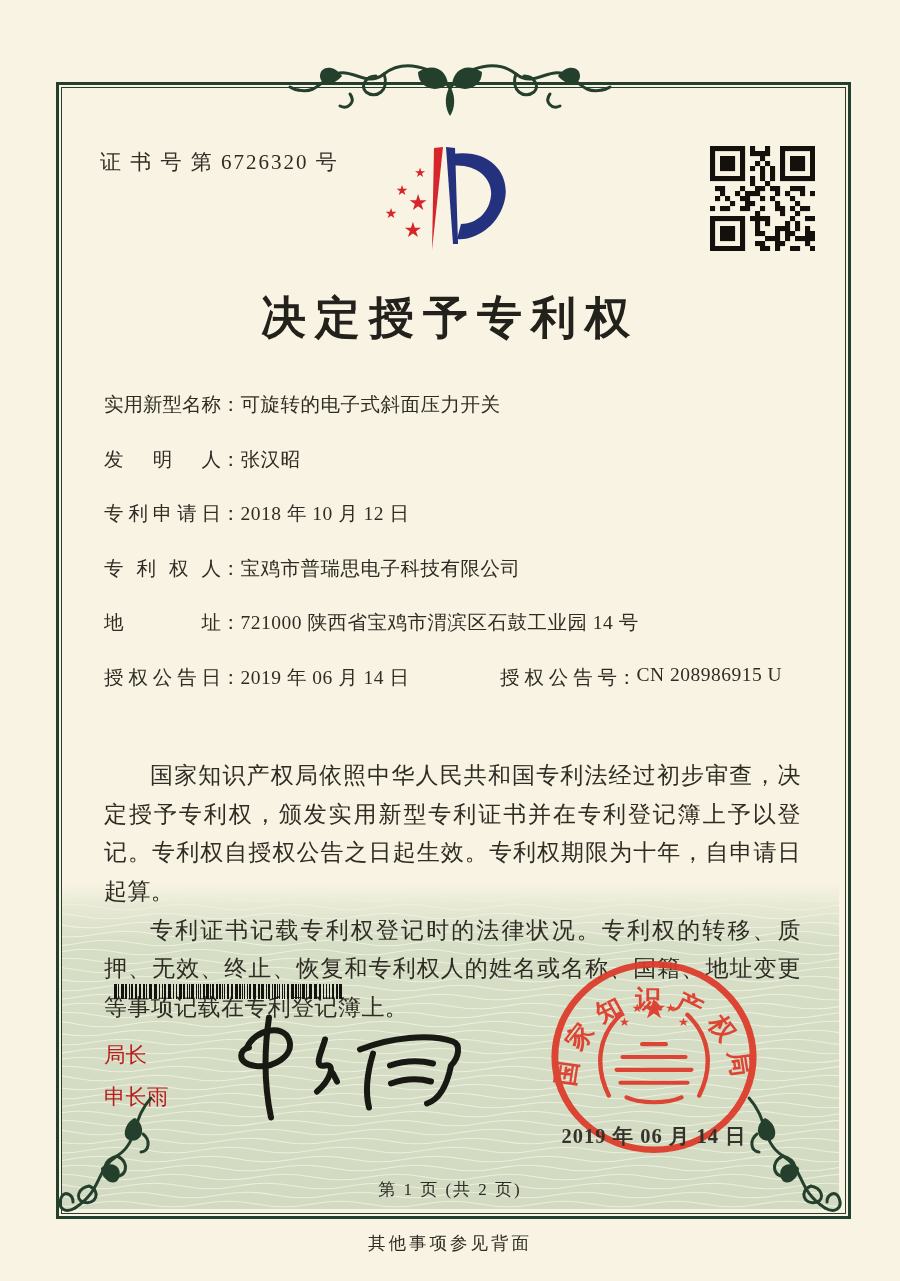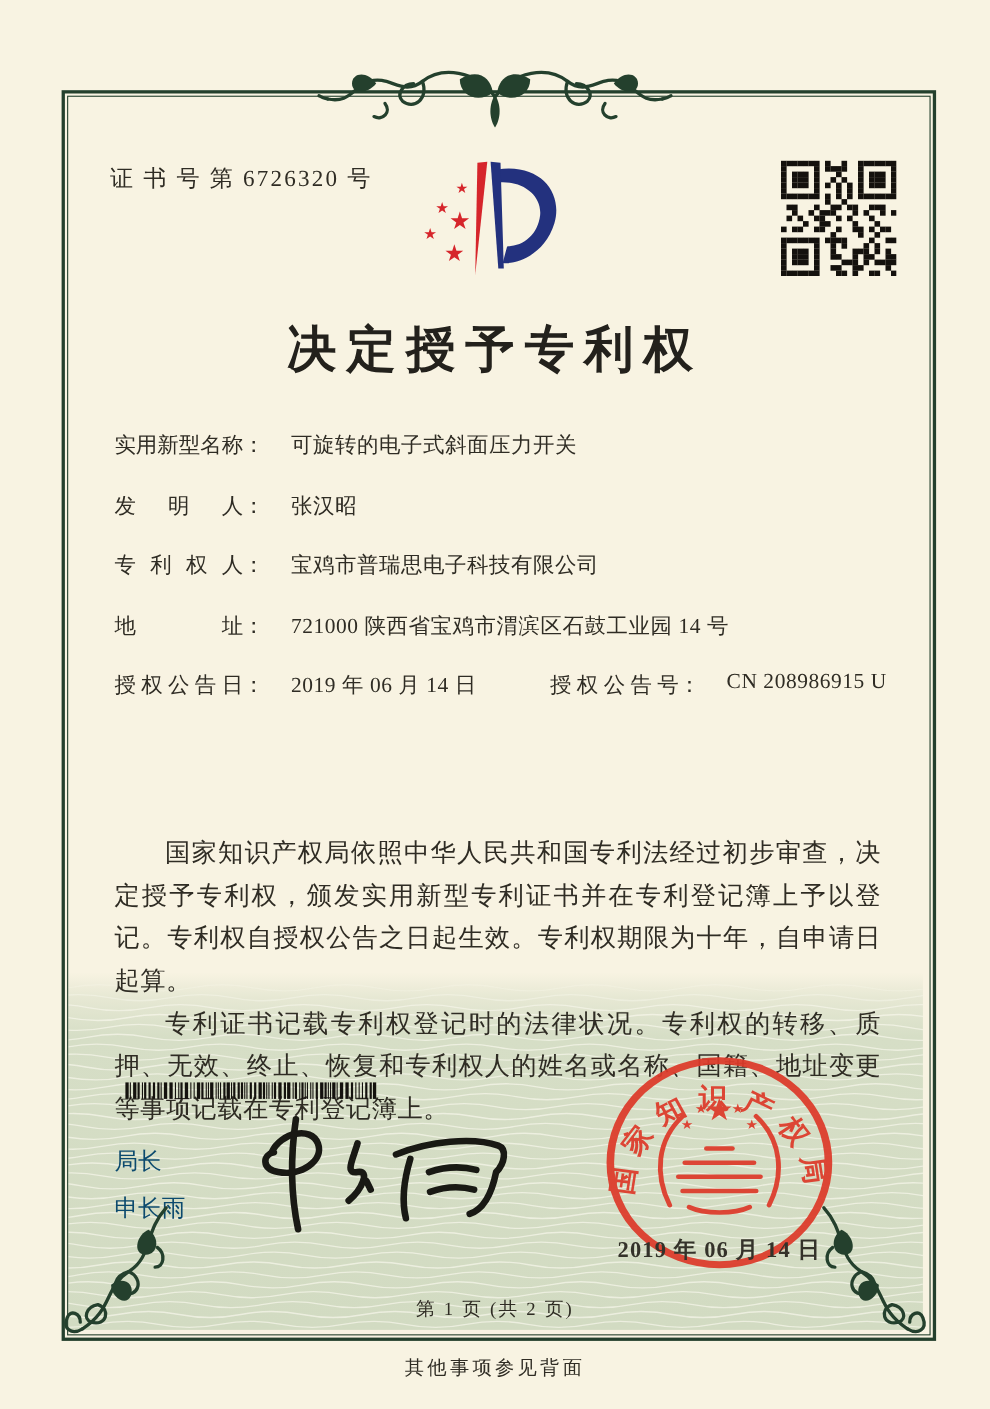--- a/index.html
+++ b/index.html
@@ -32,31 +32,31 @@
     font-size:45px;font-weight:bold;letter-spacing:9px;color:#23211c;
   }
   .fields{left:104px;top:391px;width:700px;z-index:2;font-size:19.5px;}
   .frow{position:relative;height:54.5px;white-space:nowrap;}
   .flabel{
     display:inline-block;width:6em;
     text-align:justify;text-align-last:justify;text-justify:inter-character;
     vertical-align:top;
   }
   .fcolon{display:inline-block;vertical-align:top;}
-  .fvalue{display:inline-block;vertical-align:top;letter-spacing:.5px;margin-left:24px;}
+  .fvalue{display:inline-block;vertical-align:top;letter-spacing:.5px;}
   .fpair2{position:absolute;left:396px;top:0;}
   .paras{
     left:104px;top:757px;width:697px;z-index:2;
     font-size:23px;line-height:1.68;letter-spacing:.4px;text-align:justify;
   }
   .paras p{margin:0;text-indent:2em;}
   .barcode{left:114px;top:984px;width:234px;height:15px;z-index:3;font-size:0;}
   .barcode span{display:inline-block;height:15px;background:#14120e;}
   .signer{left:104px;top:1036px;z-index:3;font-size:21.5px;line-height:1.95;
-    font-family:Liberation Serif, serif;color:#0c4a6e;}
+    font-family:Liberation Mono, monospace;color:#b91c1c;}
   .signature{left:225px;top:1008px;width:250px;height:118px;z-index:3;}
   .seal{left:546px;top:956px;width:216px;height:202px;z-index:3;opacity:.93;}
   .seal-date{
     left:544px;top:1122px;width:220px;text-align:center;z-index:4;
     font-size:20.5px;letter-spacing:1px;color:#34322a;font-weight:bold;
   }
   .page-ind{left:0;top:1178px;width:900px;text-align:center;z-index:3;font-size:17px;letter-spacing:2px;}
   .footer-note{left:0;top:1231px;width:900px;text-align:center;z-index:2;font-size:17.5px;letter-spacing:3px;}
   .orn{z-index:4;}
   .orn-top{left:288px;top:54px;width:324px;height:64px;}
@@ -375,20 +375,23 @@
 <div class="abs title">决定授予专利权</div>
 
 <div class="abs fields">
   <div class="frow">
     <span class="flabel">实用新型名称</span><span class="fcolon">：</span><span class="fvalue">可旋转的电子式斜面压力开关</span>
   </div>
   <div class="frow">
     <span class="flabel">发明人</span><span class="fcolon">：</span><span class="fvalue">张汉昭</span>
   </div>
   <div class="frow">
+    <span class="flabel">专利申请日</span><span class="fcolon">：</span><span class="fvalue">2018 年 10 月 12 日</span>
+  </div>
+  <div class="frow">
     <span class="flabel">专利权人</span><span class="fcolon">：</span><span class="fvalue">宝鸡市普瑞思电子科技有限公司</span>
   </div>
   <div class="frow">
     <span class="flabel">地址</span><span class="fcolon">：</span><span class="fvalue">721000 陕西省宝鸡市渭滨区石鼓工业园 14 号</span>
   </div>
   <div class="frow">
     <span class="flabel">授权公告日</span><span class="fcolon">：</span><span class="fvalue">2019 年 06 月 14 日</span>
     <span class="fpair2">
       <span class="flabel">授权公告号</span><span class="fcolon">：</span><span class="fvalue">CN 208986915 U</span>
     </span>

